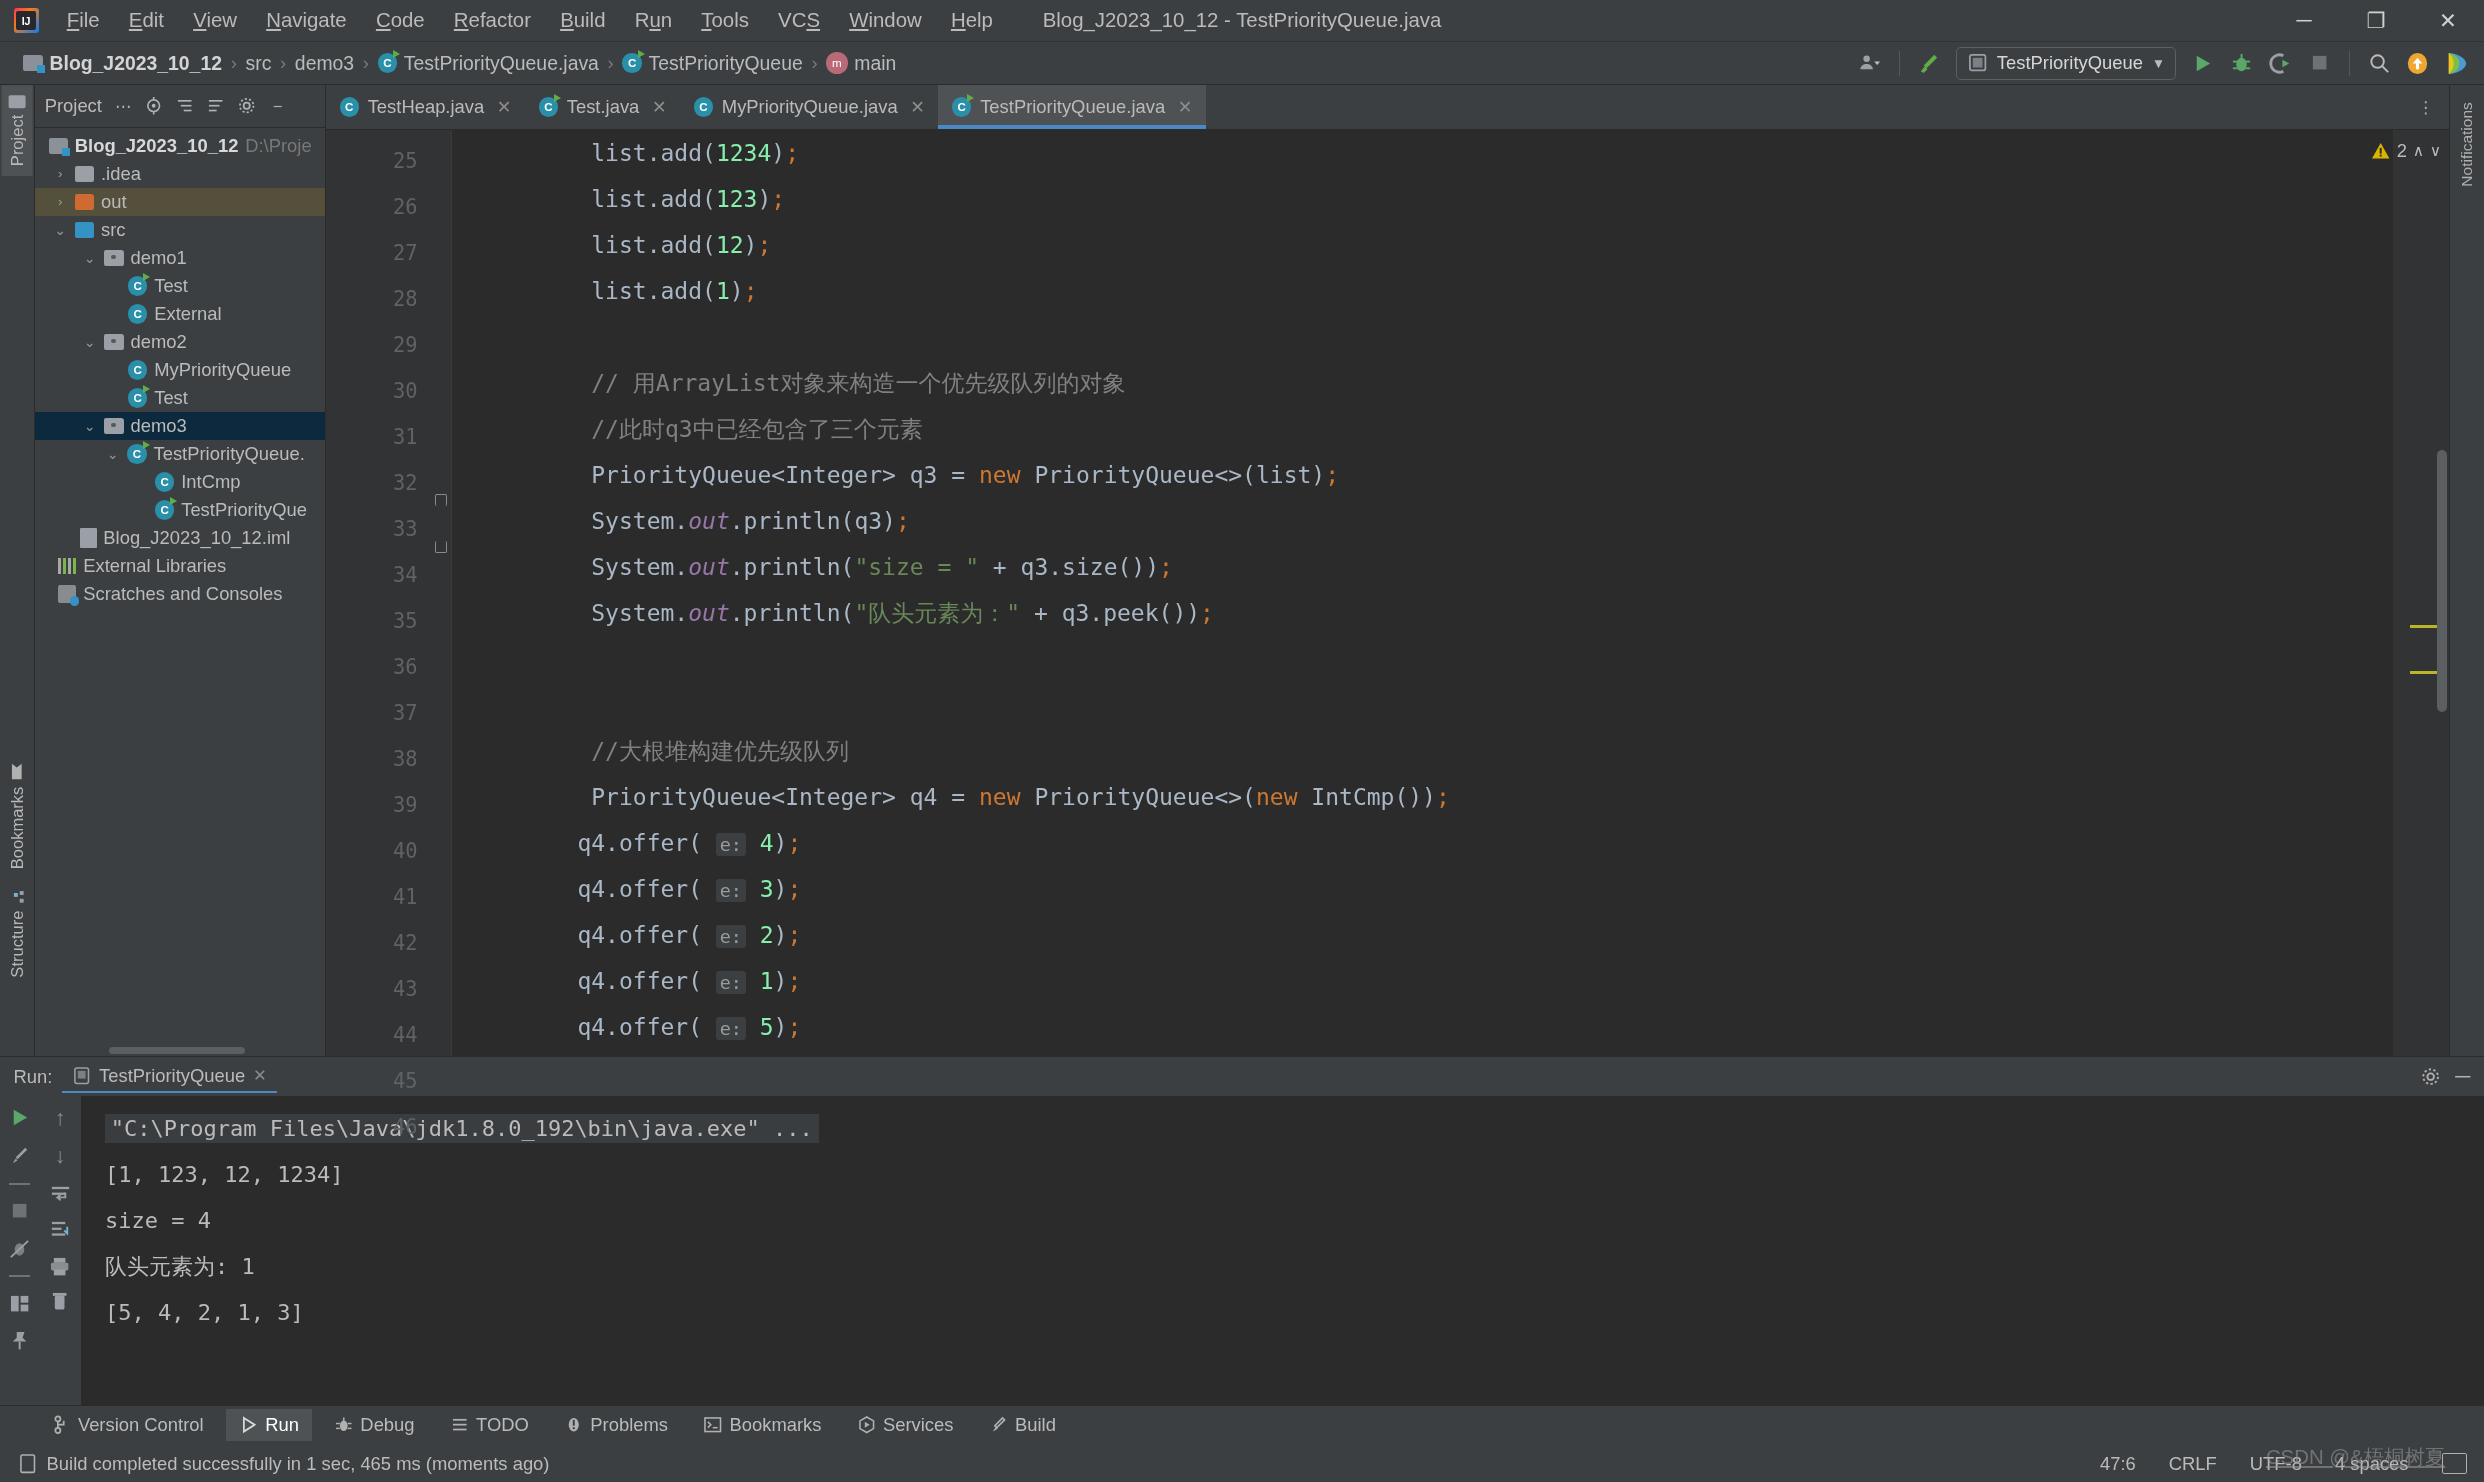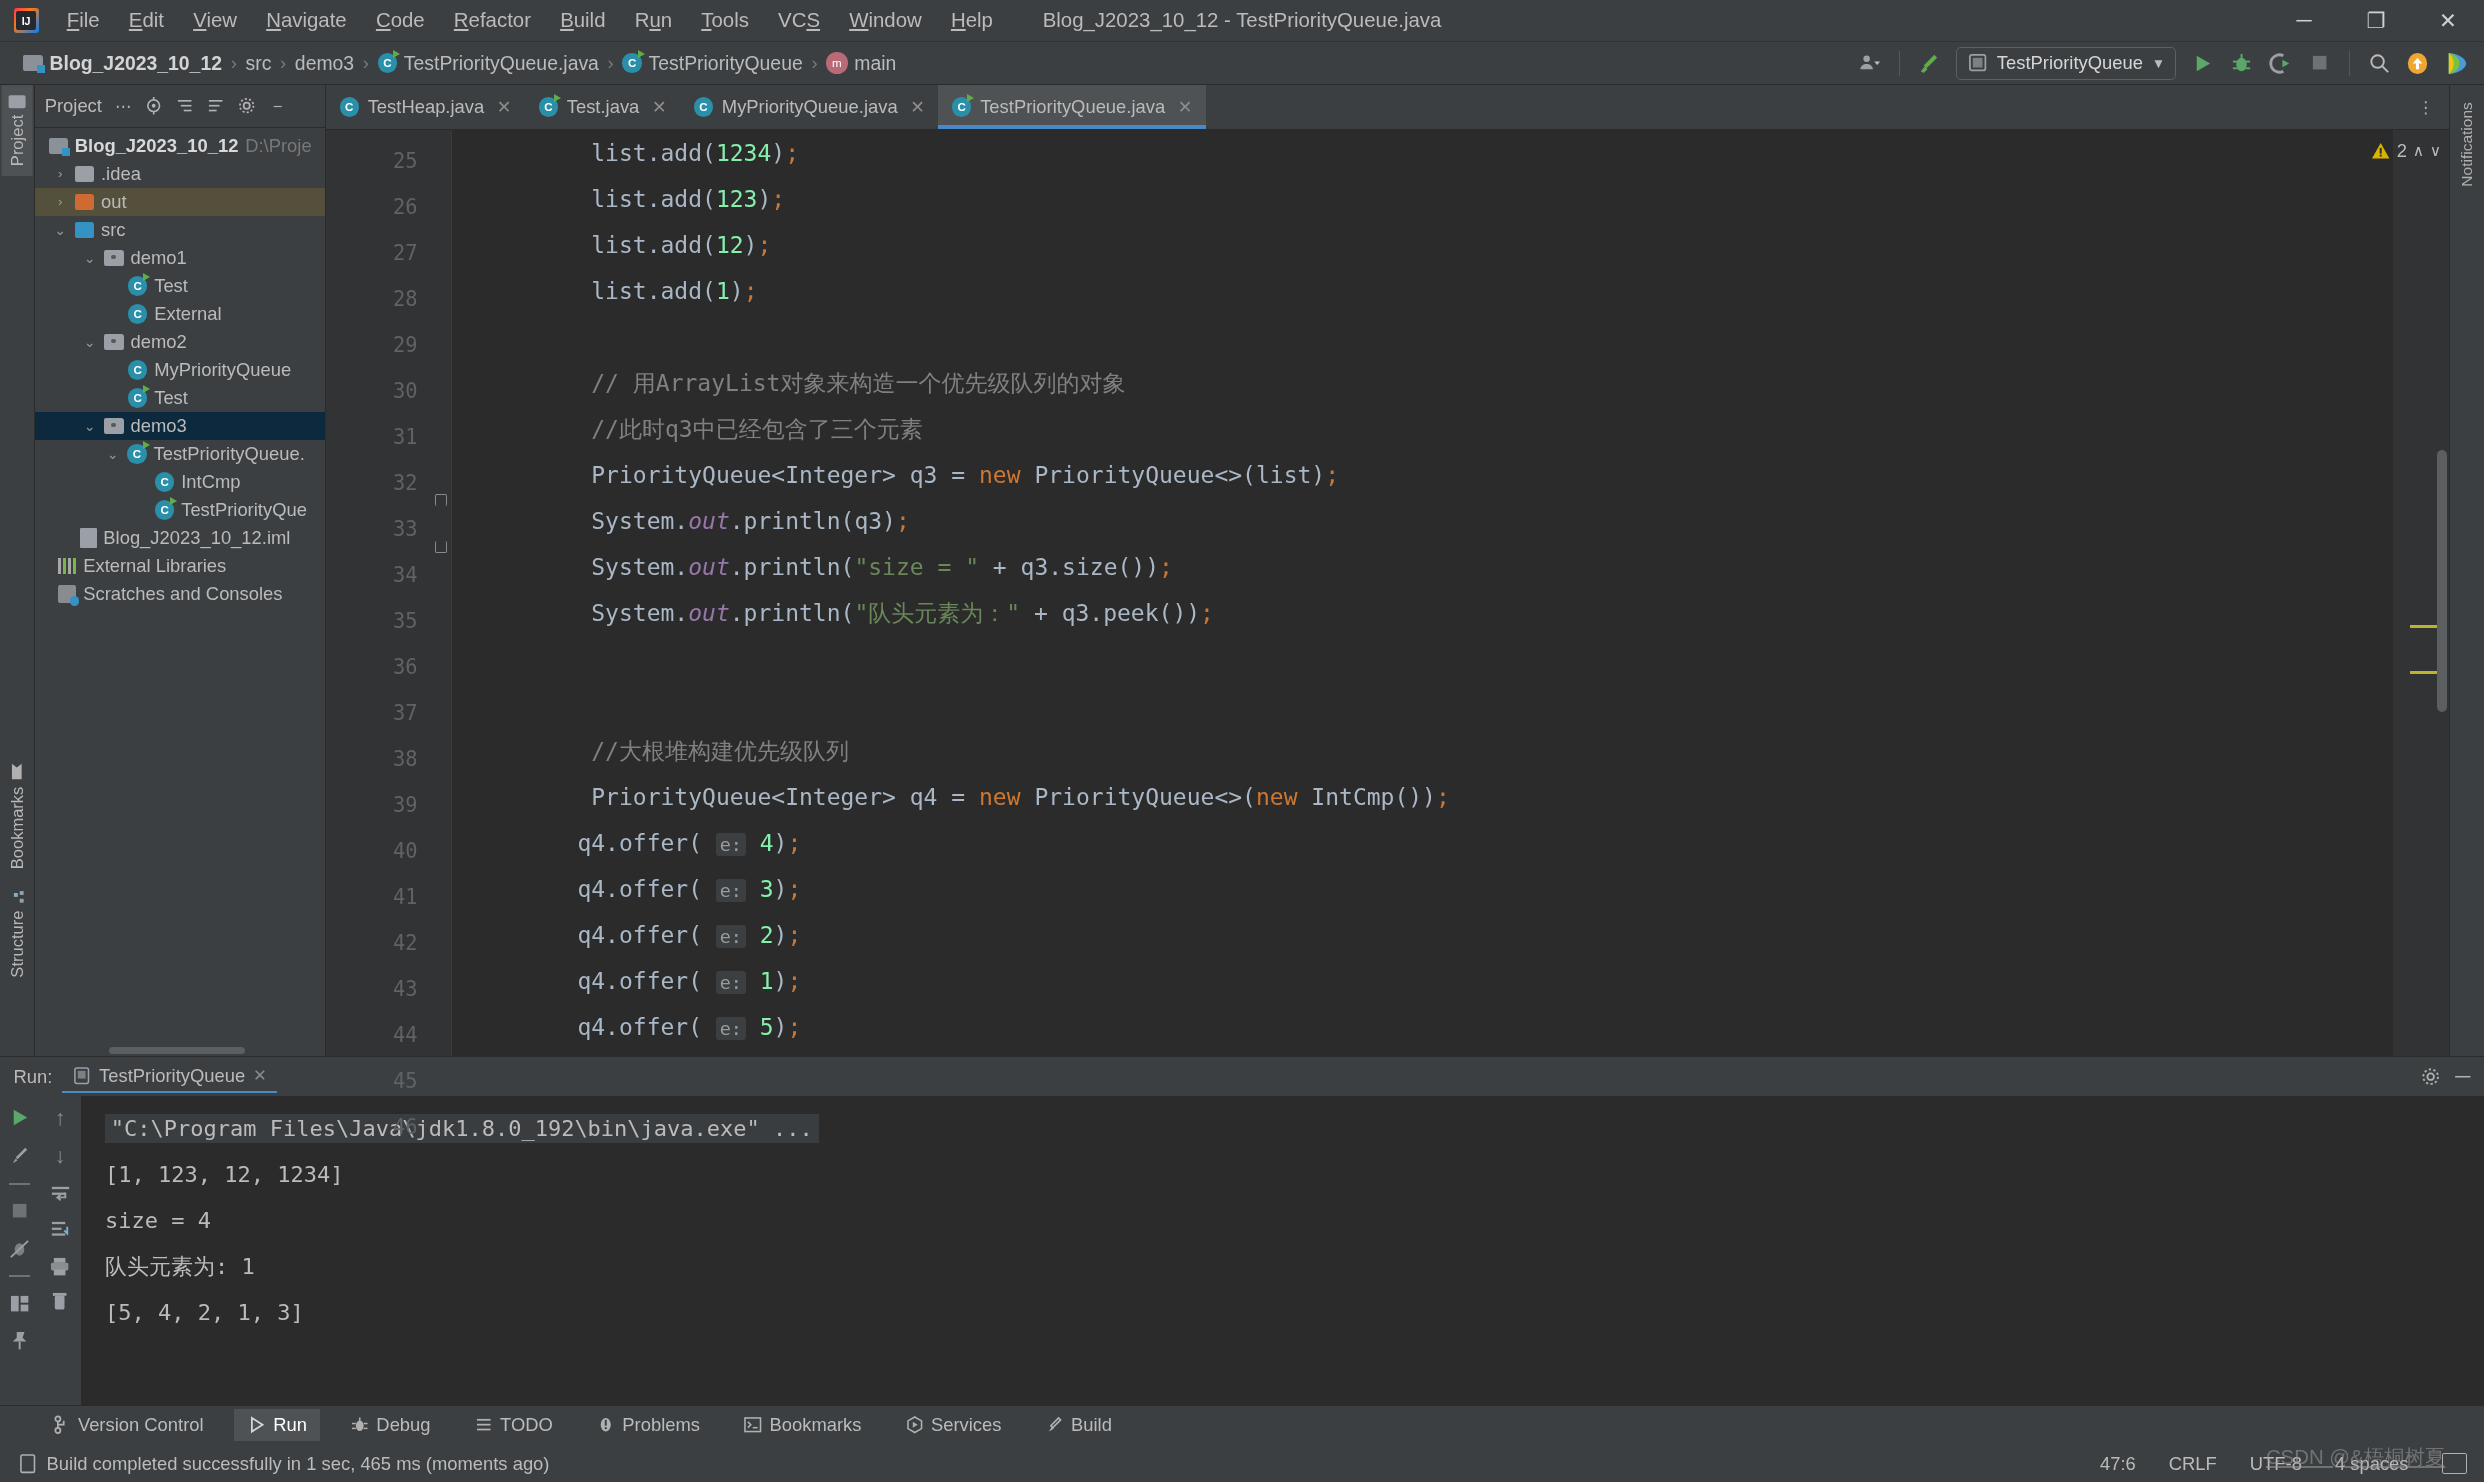--- a/index.html
+++ b/index.html
@@ -147,21 +147,21 @@
   .run-lstrip{ width:39px; display:flex; flex-direction:column; align-items:center;
     gap:15.5px; padding-top:9.7px; flex:none; }
   .run-lstrip2{ width:43px; display:flex; flex-direction:column; align-items:center;
     gap:13.6px; padding-top:9.7px; flex:none; border-right:1px solid #2b2b2b;}
   .console{ flex:1; background:#2b2b2b; padding:9.7px 0 0 23px; overflow:hidden;
     font-family:"DejaVu Sans Mono", monospace; font-size:22px; color:#bbbbbb; }
   .conline{ height:46px; line-height:46px; white-space:pre; }
 
   
   .toolbtnbar{ height:39px; background:#3c3f41; display:flex; align-items:center;
-    padding-left:39px; gap:17px; font-size:18.4px; color:#bbbbbb; flex:none;
+    padding-left:39px; gap:9px; font-size:18.4px; color:#bbbbbb; flex:none;
     border-top:1px solid #2b2b2b;}
   .tbtab{ display:flex; align-items:center; gap:7.8px; padding:4.9px 13.6px; }
   .tbtab.active{ background:#4e5254; }
   .statusbar{ height:39px; background:#3c3f41; display:flex; align-items:center;
     padding:0 17.5px; font-size:18.4px; color:#bbbbbb; flex:none; gap:9.7px; }
   .status-right{ margin-left:auto; display:flex; align-items:center; gap:33px;
     position:relative; }
   .watermark{ position:absolute; right:21.3px; bottom:3.9px; font-size:20.4px; color:#9c9c9c;
     opacity:.55; pointer-events:none; white-space:nowrap;text-decoration:underline; }
   svg{ display:block; }

